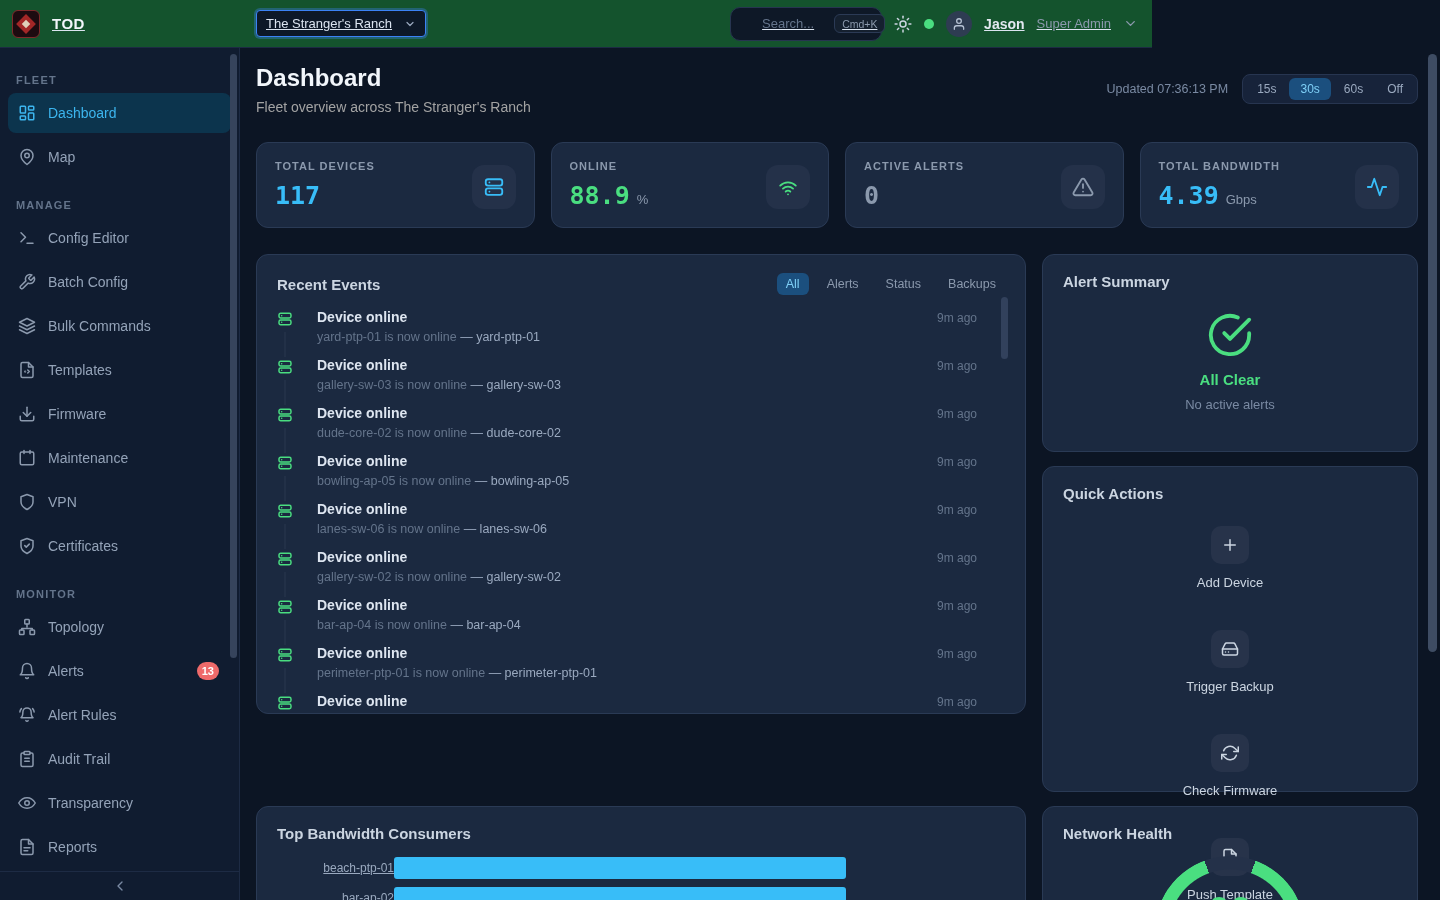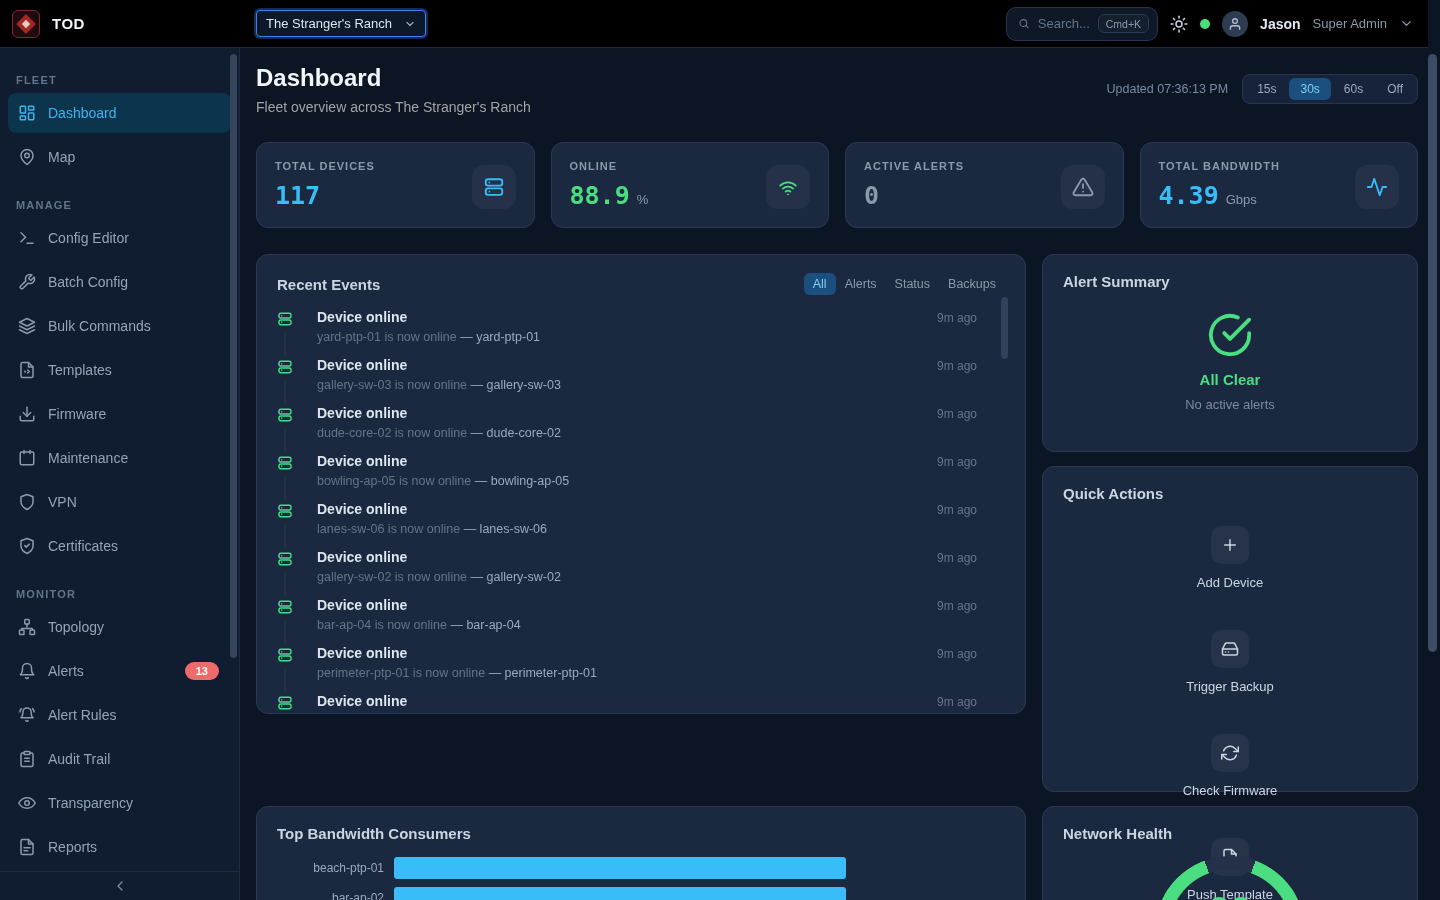--- a/index.html
+++ b/index.html
@@ -5,36 +5,36 @@
   * { margin:0; padding:0; box-sizing:border-box; }
   html,body { width:1440px; height:900px; overflow:hidden; }
   body {
     font-family:"Liberation Sans", sans-serif;
     background:#0c1524; color:#dbe4f0;
     position:relative;
   }
   svg { display:block; }
 
   
-  .topbar{ position:absolute; top:0; left:0; width:1428px; height:48px;
-    background:#000000; border-bottom:1px solid #1d2b44;
-    display:flex; align-items:center; z-index:20; }
+  .topbar{ position:absolute; top:0; left:0; width:1152px; height:48px;
+    background:#14532d; border-bottom:1px solid #1d2b44;
+    display:flex; align-items:center; z-index:20;text-decoration:underline; }
   .brand{ width:240px; display:flex; align-items:center; gap:12px; padding-left:12px; flex:0 0 240px;}
   .logo-box{ width:28px; height:28px; border-radius:6px; background:#1d0b10;
     border:1px solid #7f2a2a; display:flex; align-items:center; justify-content:center;}
   .logo-diamond{ width:14px; height:14px; background:#a32727; transform:rotate(45deg);
     display:flex; align-items:center; justify-content:center; }
   .logo-diamond-inner{ width:6px; height:6px; background:#e0d0ba; }
   .brand-name{ font-size:15px; font-weight:700; color:#f2f6fb; letter-spacing:.5px;}
   .site-select{ margin-left:16px; height:27px; display:inline-flex; align-items:center; gap:12px;
     padding:0 9px; background:#0d1828; border:1px solid #3b82f6; border-radius:4px;
     box-shadow:0 0 0 2px rgba(59,130,246,.35); font-size:13px; color:#dbe4f0; cursor:pointer;}
   .topbar-right{ margin-left:auto; display:flex; align-items:center; gap:12px; padding-right:14px;}
   .search-pill{ width:152px; height:34px; border:1px solid #273550; background:#0e1827;
-    border-radius:10px; display:flex; align-items:center; gap:8px; padding:0 8px 0 11px;
+    border-radius:10px; display:flex; align-items:center; gap:20px; padding:0 8px 0 11px;
     color:#64748b; cursor:text;}
   .search-pill .ph{ font-size:13px; flex:1; }
   .kbd{ border:1px solid #2b3a55; background:#15202f; color:#8b99ad; font-size:10.5px;
     border-radius:6px; padding:2.5px 7px; }
   .icon-btn{ color:#cbd5e1; cursor:pointer; }
   .status-dot{ width:10px; height:10px; border-radius:50%; background:#4ade80; }
   .avatar{ width:26px; height:26px; border-radius:50%; background:#2e3c52; color:#b6c2d4;
     display:flex; align-items:center; justify-content:center; }
   .user-name{ font-size:14px; font-weight:600; color:#e2e8f0; }
   .user-role{ font-size:13px; color:#8b99ad; }
@@ -45,21 +45,21 @@
   .nav-label{ font-size:11px; font-weight:700; letter-spacing:1.2px; color:#64748b;
     margin:0 0 7px 16px; }
   .nav-section + .nav-section{ margin-top:18px; }
   .nav-item{ height:40px; margin:0 8px 4px; border-radius:8px; display:flex; align-items:center;
     gap:12px; padding:0 12px 0 10px; color:#94a3b8; font-size:14px; cursor:pointer;}
   .nav-item .nav-icon{ color:#8b99ad; width:18px; }
   .nav-item.active{ background:#0c344d; color:#3cb5ee; }
   .nav-item.active .nav-icon{ color:#3cb5ee; }
   .nav-badge{ margin-left:auto; background:#ef6a6a; color:#fff; font-size:11px; font-weight:700;
     min-width:22px; height:18px; border-radius:9px; display:flex; align-items:center; justify-content:center;
-    padding:0 11px;}
+    padding:0 5px;}
   .sidebar-footer{ margin-top:auto; border-top:1px solid #1d2b44; height:38px;
     display:flex; align-items:center; justify-content:center; color:#7a8aa3; cursor:pointer;}
 
   
   .main{ position:absolute; top:48px; left:240px; width:1200px; padding:16px 22px 0 16px; }
   .page-head{ display:flex; align-items:flex-start; }
   .page-title{ font-size:24px; font-weight:700; color:#f2f6fb; }
   .page-sub{ margin-top:7px; font-size:14px; color:#a3a3a3; }
   .head-right{ margin-left:auto; display:flex; align-items:center; gap:14px; margin-top:10px;}
   .updated{ font-size:12.5px; color:#7a8aa3; }
@@ -81,21 +81,21 @@
 
   .content-grid{ display:flex; gap:16px; margin-top:26px; }
   .col-left{ width:770px; flex:0 0 770px; }
   .col-right{ flex:1; }
   .card{ background:#1b2940; border:1px solid #2a3a55; border-radius:12px; }
   .card-title{ font-size:15px; font-weight:600; color:#cbd5e1; }
 
   
   .events-card{ height:460px; padding:18px 20px 0; position:relative; overflow:hidden;}
   .events-head{ display:flex; align-items:center; }
-  .event-tabs{ margin-left:auto; display:flex; align-items:center; }
+  .event-tabs{ margin-left:auto; display:flex; align-items:center; gap:9px; }
   .tab-chip{ font-size:12.5px; color:#8b99ad; padding:4px 9px; border-radius:6px; cursor:pointer;}
   .tab-chip.active{ background:#1b4f7e; color:#7fd0f7; }
   .events-list{ margin-top:14px; height:418px; overflow:hidden; padding-right:28px;}
   .event-row{ display:flex; height:48px; }
   .event-rail{ width:16px; flex:0 0 16px; display:flex; flex-direction:column; align-items:center; margin-top:2px;}
   .event-rail .ico{ color:#4ade80; }
   .event-line{ flex:1; width:2px; background:#223047; margin-top:5px; }
   .event-row:last-child .event-line{ background:#223047; }
   .event-body{ margin-left:24px; flex:1; min-width:0;}
   .event-title{ font-size:14px; font-weight:600; color:#dde5f0; line-height:17px;}
@@ -116,22 +116,22 @@
   .qa-grid{ display:grid; grid-template-columns:1fr; row-gap:40px; margin-top:24px; }
   .qa-item{ display:flex; flex-direction:column; align-items:center; cursor:pointer; }
   .qa-chip{ width:38px; height:38px; border-radius:10px; background:#27334a; color:#cbd5e1;
     display:flex; align-items:center; justify-content:center; }
   .qa-label{ margin-top:11px; font-size:13px; color:#cbd5e1; }
 
   
   .bw-card{ height:170px; margin-top:92px; padding:18px 20px; overflow:hidden;}
   .bw-rows{ margin-top:15px; }
   .bw-row{ display:flex; align-items:center; margin-bottom:8px; }
-  .bw-label{ width:117px; flex:0 0 117px; text-align:right; padding-right:10px;
-    font-size:12px; color:#9aa9bf; }
+  .bw-label{ width:117px; flex:0 0 117px; text-align:right; 
+    font-size:12px; color:#9aa9bf;text-decoration:underline; }
   .bw-track{ flex:1; }
   .bw-bar{ height:22px; border-radius:3px; background:#38bdf8; }
 
   
   .nh-card{ height:280px; margin-top:14px; padding:18px 20px; overflow:hidden;}
   .donut-wrap{ display:flex; justify-content:center; margin-top:14px; }
   .donut{ width:150px; height:150px; border-radius:50%; position:relative;
     -webkit-mask:radial-gradient(closest-side, transparent calc(100% - 14px), #000 calc(100% - 13px));
     mask:radial-gradient(closest-side, transparent calc(100% - 14px), #000 calc(100% - 13px)); }
   .donut-value{ position:absolute; top:852px; left:1042px; width:376px; text-align:center;

